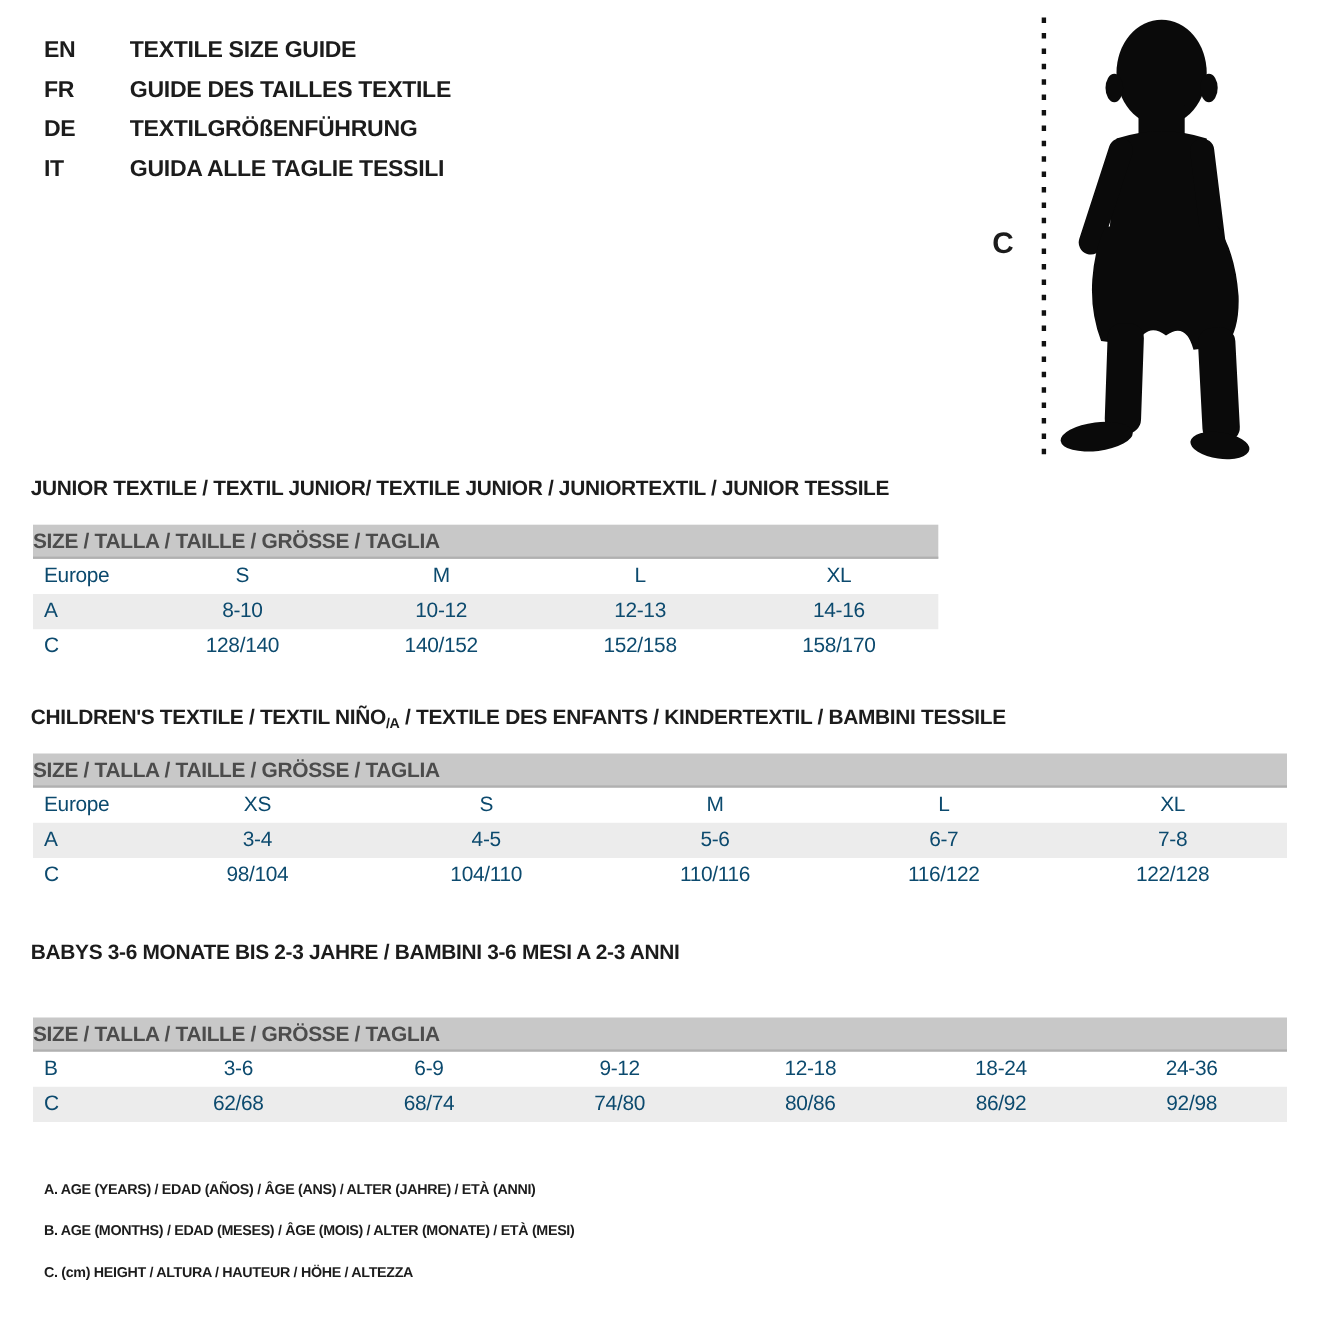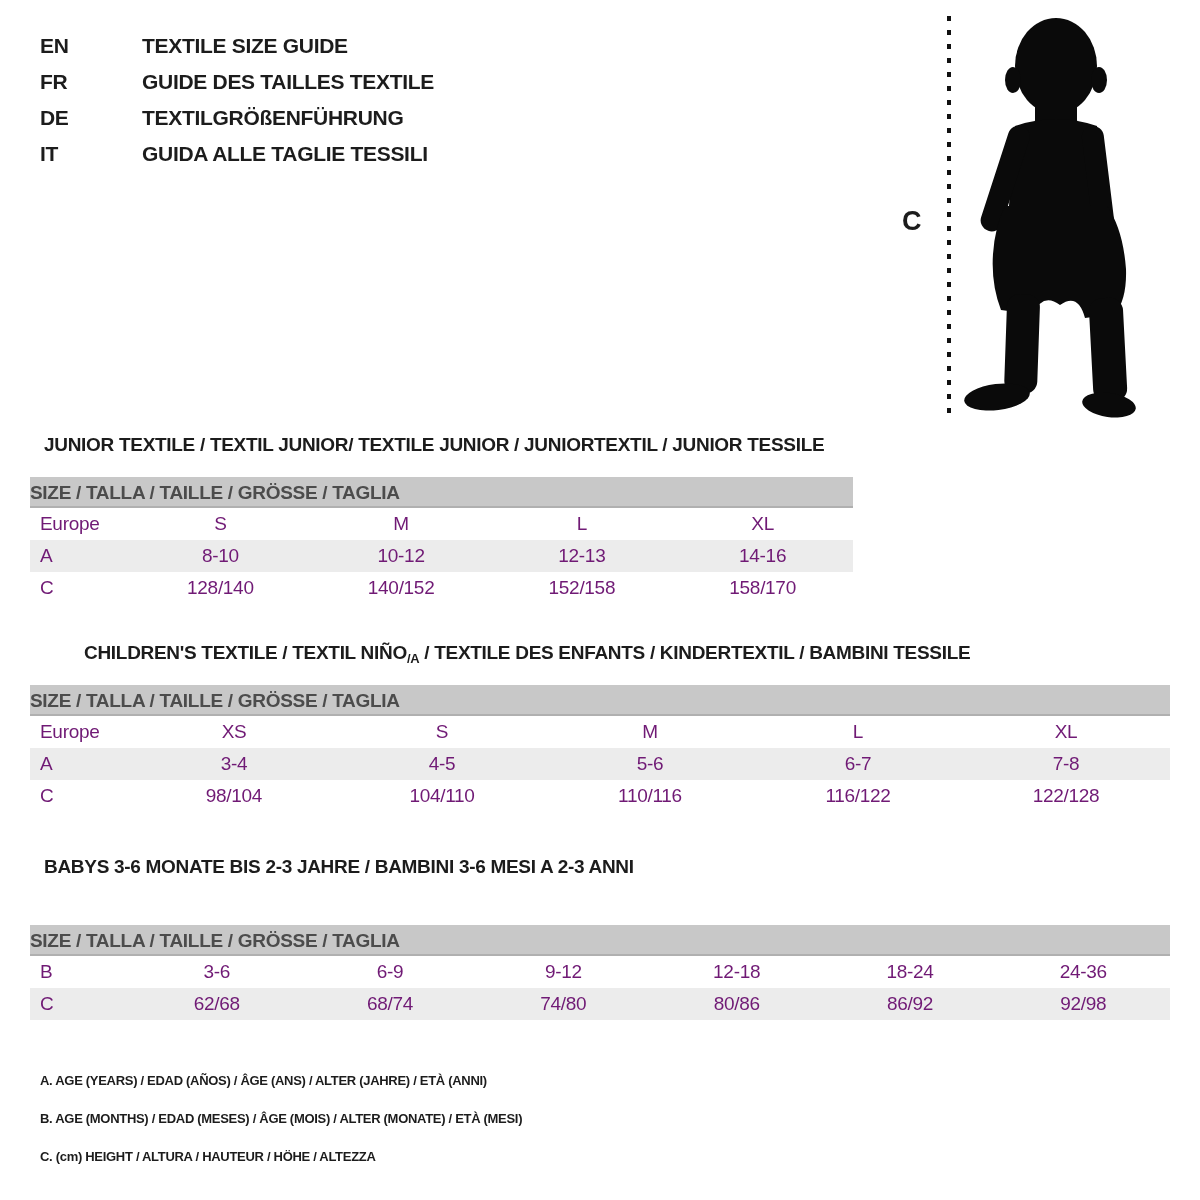--- a/index.html
+++ b/index.html
@@ -7,65 +7,65 @@
     width: 1200px; height: 1200px;
     background: #ffffff;
     font-family: "Liberation Sans", sans-serif;
     color: #2d2d2d;
     overflow: hidden;
   }
   .page { position: relative; width: 1200px; height: 1200px; }
 
   
   .lang-header { position: absolute; left: 40px; top: 28px; }
-  .lang-row { display: flex; height: 36px; line-height: 36px; gap: 24px; }
+  .lang-row { display: flex; height: 36px; line-height: 36px; }
   .lang-code {
     width: 78px; font-weight: 700; font-size: 21px;
     color: #1c1c1c; letter-spacing: -0.3px;
   }
   .lang-title {
     font-weight: 700; font-size: 21px;
     color: #1c1c1c; letter-spacing: -0.3px; white-space: nowrap;
   }
 
   
   .figure-area { position: absolute; left: 880px; top: 0; width: 320px; height: 440px; }
   .dash-line { position: absolute; left: 64px; top: 14px; }
   .measure-label {
     position: absolute; left: 22px; top: 206px;
     font-weight: 700; font-size: 27px; color: #1c1c1c;
   }
   .silhouette { position: absolute; left: 83px; top: 14px; }
 
   
   .section-title {
-    position: absolute; left: 44px;
+    position: absolute; left: 28px;
     font-weight: 700; font-size: 19px; color: #1c1c1c;
     letter-spacing: -0.3px; white-space: nowrap;
   }
   .title-junior { top: 434px; }
-  .title-children { top: 642px; margin-left: 40px; }
+  .title-children { top: 642px; }
   .title-babies { top: 848px; line-height: 38px; }
   .title-sub { font-size: 13px; vertical-align: -4px; font-weight: 700; }
 
   
   .size-table { position: absolute; left: 30px; }
   .tbl-junior   { top: 477px; width: 823px; }
   .tbl-children { top: 685px; width: 1140px; }
   .tbl-babies   { top: 925px; width: 1140px; }
   .thead {
     background: #c8c8c8; height: 31px; line-height: 31px;
     border-bottom: 2px solid #b0b0b0;
     box-sizing: border-box;
     font-weight: 700; font-size: 19px; color: #4c4c4c;
     letter-spacing: -0.3px;
   }
   .trow {
     display: grid; height: 32px; line-height: 32px;
-    font-size: 19px; color: #701a75; letter-spacing: -0.3px;
+    font-size: 19px; color: #0c4a6e; letter-spacing: -0.3px;
   }
   .tbl-junior .trow   { grid-template-columns: 100px repeat(4, 1fr); }
   .tbl-children .trow { grid-template-columns: 100px repeat(5, 1fr); }
   .tbl-babies .trow   { grid-template-columns: 100px repeat(6, 1fr); }
   .trow.alt { background: #ececec; }
   .rlabel { text-align: left; padding-left: 10px; }
   .cell { text-align: center; }
 
   
   .legend { position: absolute; left: 40px; top: 1062px; }

